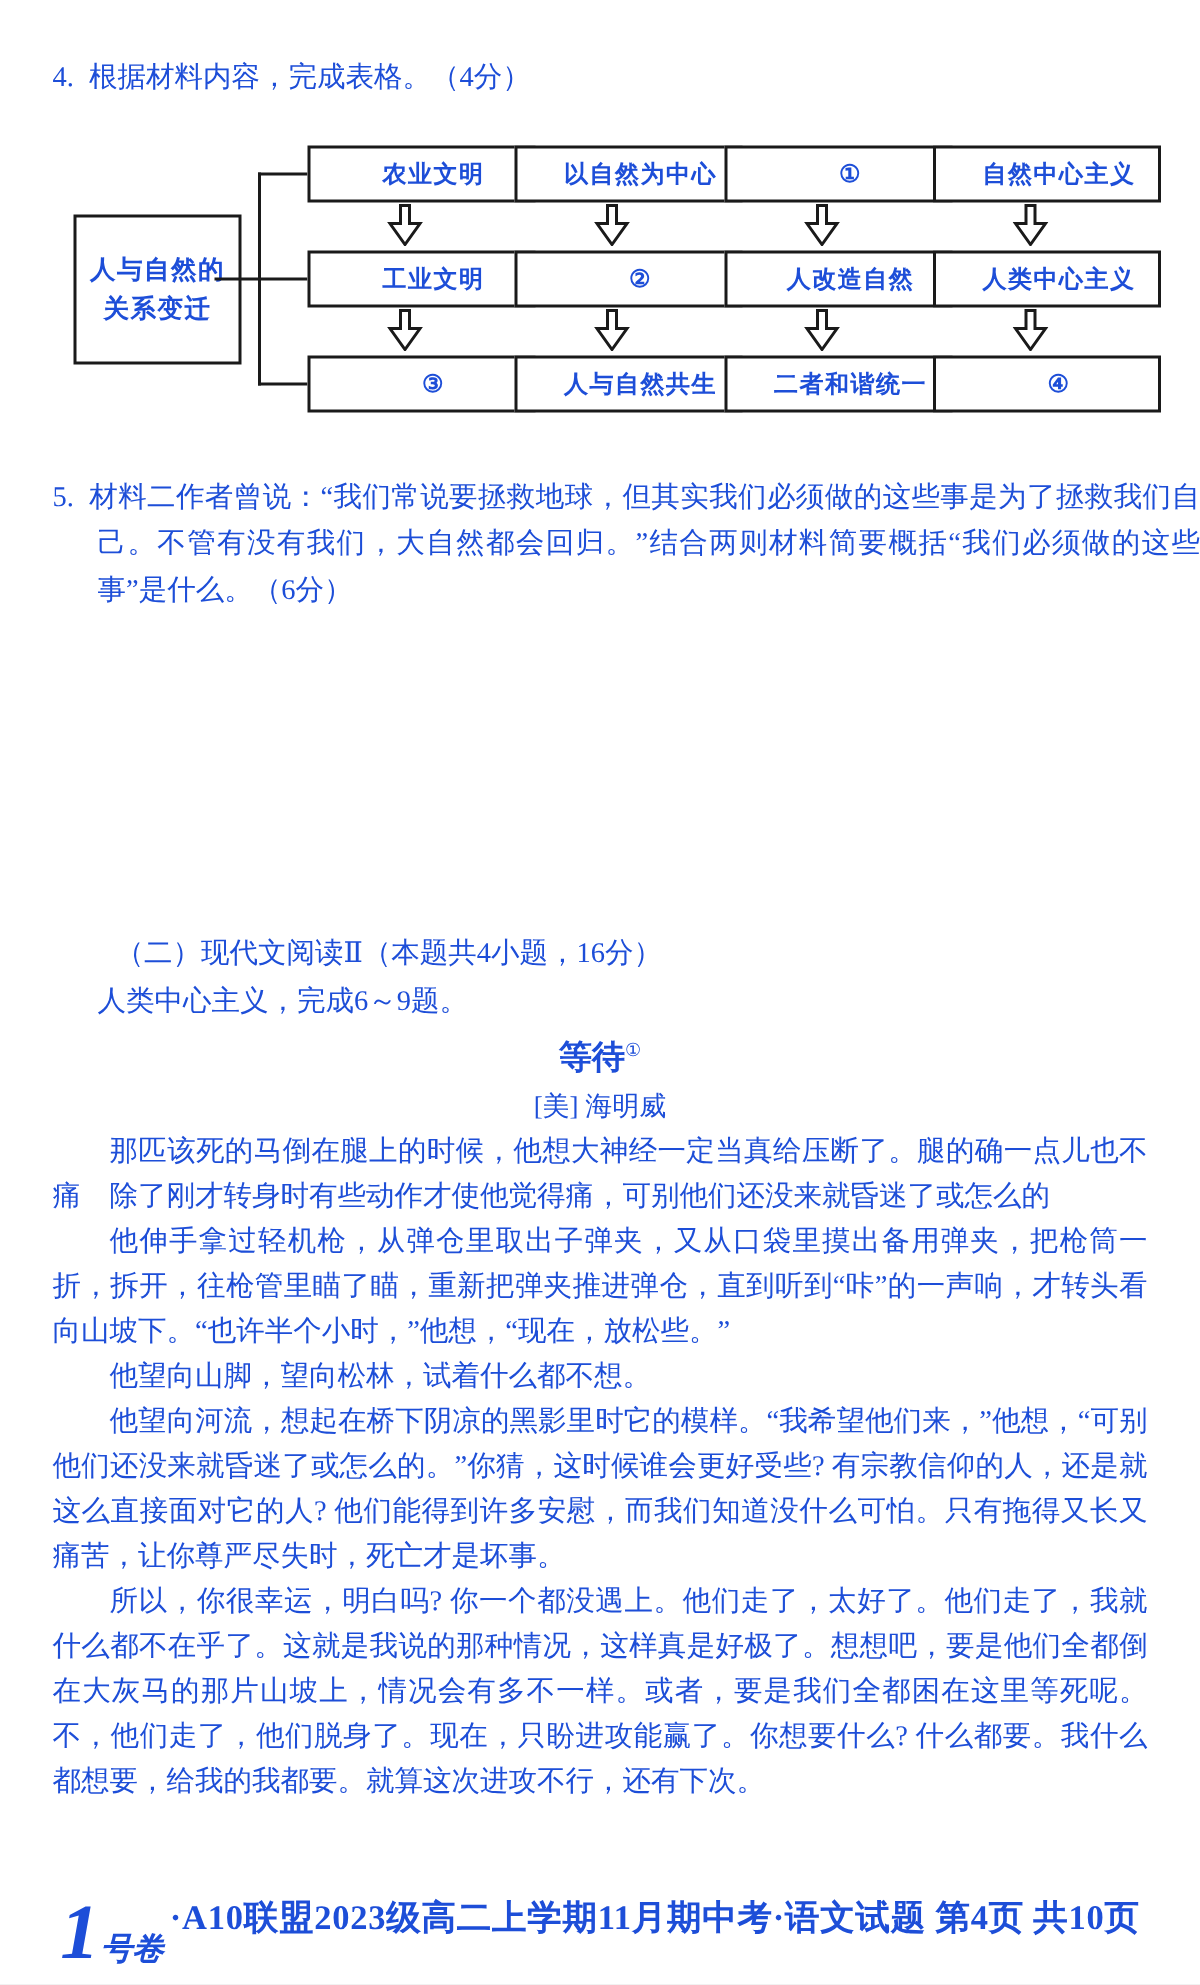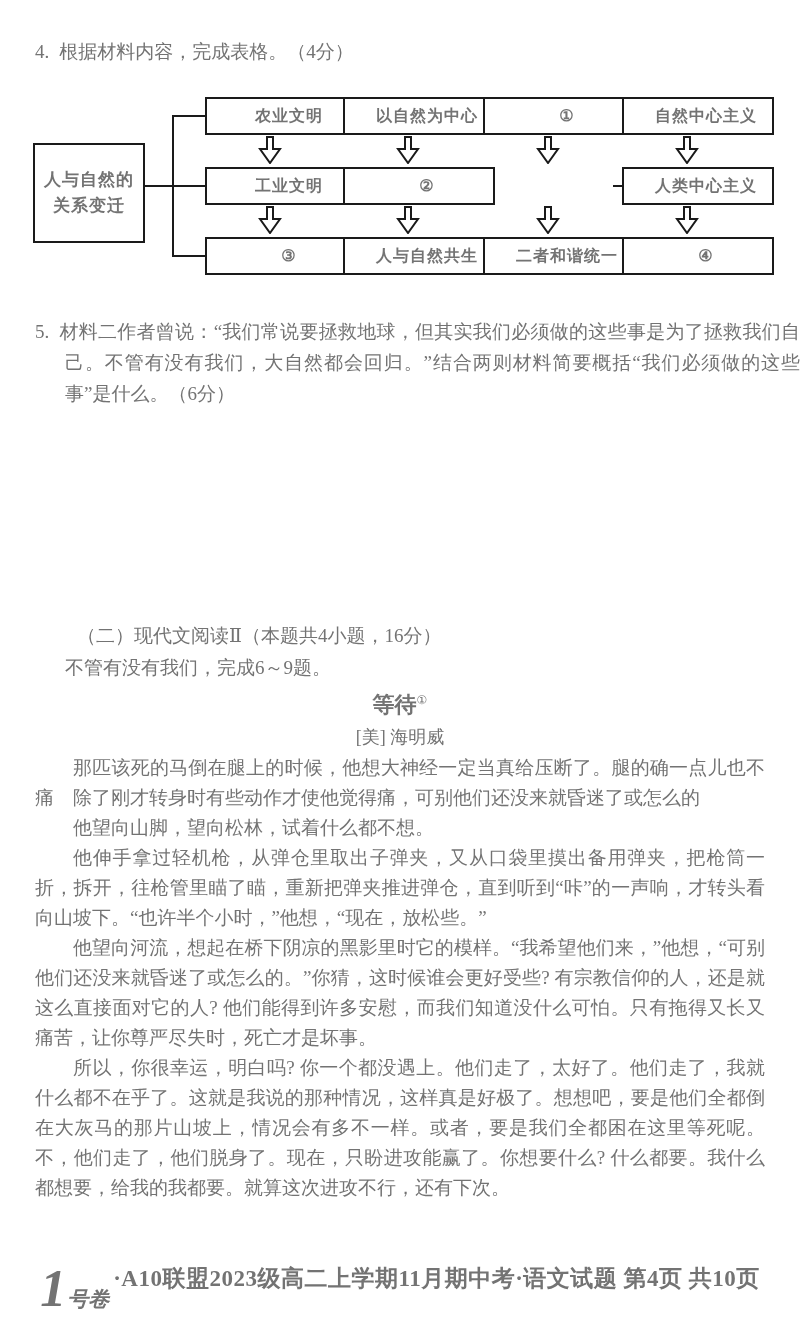--- a/index.html
+++ b/index.html
@@ -1,41 +1,41 @@
 <!DOCTYPE html>
 <html><head>
 <meta charset="utf-8">
 <style>
   html,body { margin:0; padding:0; background:#e8e8e8; }
   .page {
     position:relative; width:800px; height:1323px; margin:0 auto;
-    background:#ffffff; color:#737373;
+    background:#ffffff; color:#1d4ed8;
     font-family:"Liberation Serif","DejaVu Serif",serif;
     overflow:hidden;
   }
 
   
   .question { position:absolute; font-size:19px; line-height:31px; }
   .hang { padding-left:30px; text-indent:-30px; text-align:justify; }
   .qnum { margin-right:10px; }
 
   .q4 { top:36px; left:35px; right:35px; }
   .q5 { top:316px; left:35px; width:735px; }
 
   
   .diagram { position:absolute; left:33px; top:95px; width:727px; height:190px; }
   .dbox {
     position:absolute; width:152px; height:38px; box-sizing:border-box;
     border:2px solid #1a1a1a; background:#fff;
     display:flex; align-items:center; justify-content:center;
-    font-family:Liberation Mono, monospace;
+    font-family:Liberation Serif, serif;
     font-weight:bold; font-size:16px; letter-spacing:1px;padding-left:16px;
   }
   .root-box {
-    position:absolute; left:0; top:48px; width:112px; height:100px; box-sizing:border-box;
+    position:absolute; left:16px; top:48px; width:112px; height:100px; box-sizing:border-box;
     border:2px solid #1a1a1a; background:#fff;
     display:flex; flex-direction:column; align-items:center; justify-content:center;
     font-family:"Liberation Sans","DejaVu Sans",sans-serif;
     font-weight:bold; font-size:17px; line-height:1.55; letter-spacing:1px;
   }
   .hline { position:absolute; height:2px; background:#1a1a1a; }
   .vline { position:absolute; width:2px;  background:#1a1a1a; }
   .arrow { position:absolute; width:24px; height:28px; }
 
   
@@ -91,20 +91,21 @@
     <div class="hline" style="left:440px;top:160px;width:10px;"></div>
     <div class="hline" style="left:580px;top:160px;width:9px;"></div>
 
     <div class="dbox r1 c1">农业文明</div>
     <div class="dbox r1 c2">以自然为中心</div>
     <div class="dbox r1 c3">①</div>
     <div class="dbox r1 c4">自然中心主义</div>
 
     <div class="dbox r2 c1">工业文明</div>
     <div class="dbox r2 c2">②</div>
+    <div class="dbox r2 c3">人改造自然</div>
     <div class="dbox r2 c4">人类中心主义</div>
 
     <div class="dbox r3 c1">③</div>
     <div class="dbox r3 c2">人与自然共生</div>
     <div class="dbox r3 c3">二者和谐统一</div>
     <div class="dbox r3 c4">④</div>
 
     <svg class="arrow" style="left:225px;top:41px;" viewBox="0 0 24 28">
         <path d="M9 1 h6 v12 h7 L12 27 L2 13 h7 z" fill="#fff" stroke="#1a1a1a" stroke-width="2"></path>
       </svg>
@@ -131,28 +132,28 @@
         <path d="M9 1 h6 v12 h7 L12 27 L2 13 h7 z" fill="#fff" stroke="#1a1a1a" stroke-width="2"></path>
       </svg>
   </div>
 
   <div class="question q5 hang">
     <span class="qnum">5.</span><span>材料二作者曾说：“我们常说要拯救地球，但其实我们必须做的这些事是为了拯救我们自己。不管有没有我们，大自然都会回归。”结合两则材料简要概括“我们必须做的这些事”是什么。（6分）</span>
   </div>
 
   <div class="reading">
     <div class="sec-heading">（二）现代文阅读Ⅱ（本题共4小题，16分）</div>
-    <div class="sec-instruction">不管有没有我们，完成6～9题。</div>
+    <div class="sec-instruction">人类中心主义，完成6～9题。</div>
     <div class="piece-title">
       <span>等待</span><sup>①</sup>
     </div>
     <div class="piece-author">[美] 海明威</div>
     <p>那匹该死的马倒在腿上的时候，他想大神经一定当真给压断了。腿的确一点儿也不痛　除了刚才转身时有些动作才使他觉得痛，可别他们还没来就昏迷了或怎么的</p>
+    <p>他伸手拿过轻机枪，从弹仓里取出子弹夹，又从口袋里摸出备用弹夹，把枪筒一折，拆开，往枪管里瞄了瞄，重新把弹夹推进弹仓，直到听到“咔”的一声响，才转头看向山坡下。“也许半个小时，”他想，“现在，放松些。”</p>
     <p>他望向山脚，望向松林，试着什么都不想。</p>
-    <p>他伸手拿过轻机枪，从弹仓里取出子弹夹，又从口袋里摸出备用弹夹，把枪筒一折，拆开，往枪管里瞄了瞄，重新把弹夹推进弹仓，直到听到“咔”的一声响，才转头看向山坡下。“也许半个小时，”他想，“现在，放松些。”</p>
     <p>他望向河流，想起在桥下阴凉的黑影里时它的模样。“我希望他们来，”他想，“可别他们还没来就昏迷了或怎么的。”你猜，这时候谁会更好受些? 有宗教信仰的人，还是就这么直接面对它的人? 他们能得到许多安慰，而我们知道没什么可怕。只有拖得又长又痛苦，让你尊严尽失时，死亡才是坏事。</p>
     <p>所以，你很幸运，明白吗? 你一个都没遇上。他们走了，太好了。他们走了，我就什么都不在乎了。这就是我说的那种情况，这样真是好极了。想想吧，要是他们全都倒在大灰马的那片山坡上，情况会有多不一样。或者，要是我们全都困在这里等死呢。不，他们走了，他们脱身了。现在，只盼进攻能赢了。你想要什么? 什么都要。我什么都想要，给我的我都要。就算这次进攻不行，还有下次。</p>
   </div>
 
   <div class="footer">
     <span class="logo">
       <span class="logo-one">1</span>
       <span class="logo-rest">号卷</span>
     </span>
     <span class="footer-text">·A10联盟2023级高二上学期11月期中考·语文试题 第4页 共10页</span>

